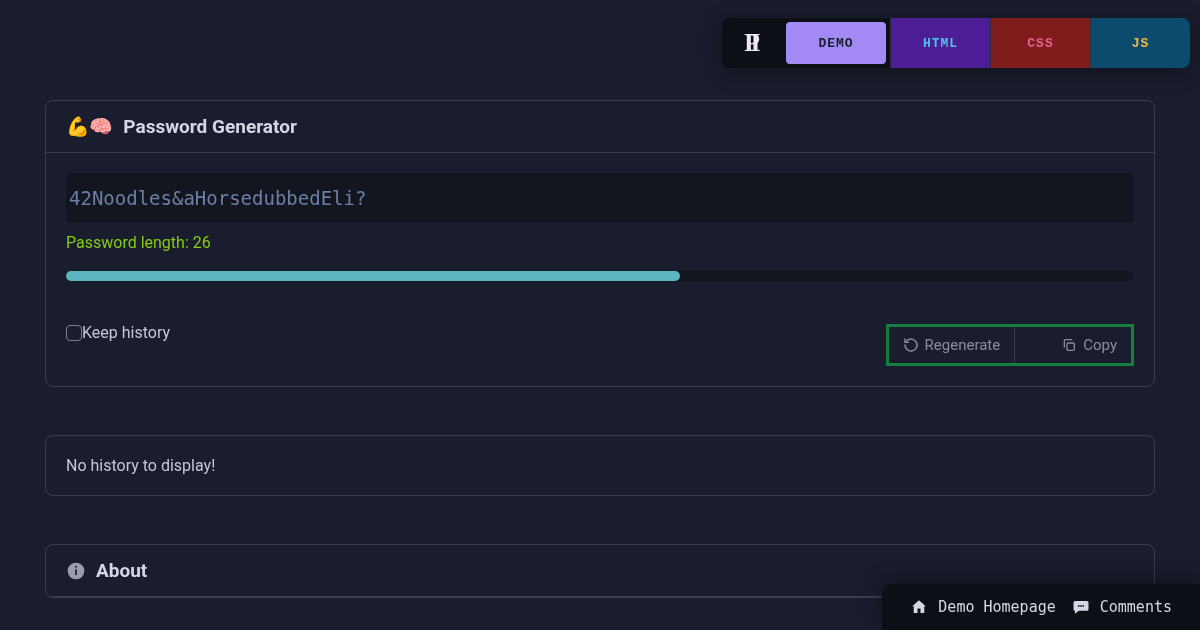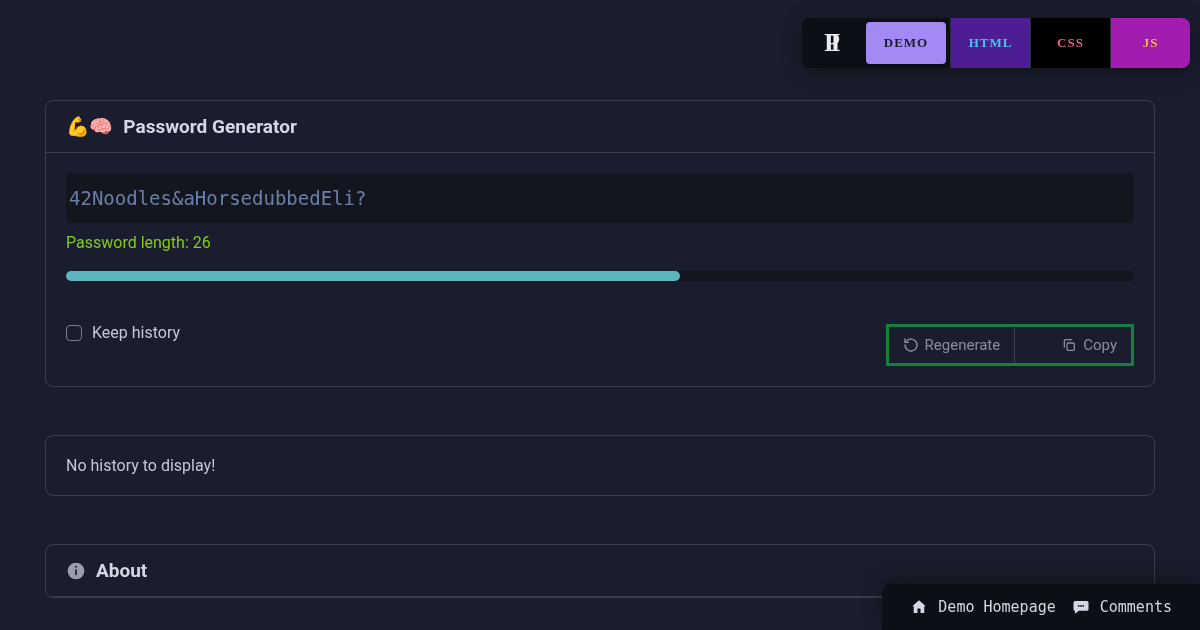--- a/index.html
+++ b/index.html
@@ -28,35 +28,35 @@
 }
 .logo-box {
   width: 60px;
   display: flex;
   align-items: center;
   justify-content: center;
   background: #0d0f17;
 }
 .logo-box svg { width: 28px; height: 28px; }
 .tab {
-  width: 80px;
+  width: 100px;
   display: flex;
   align-items: center;
   justify-content: center;
-  font-family: Liberation Serif, serif;
+  font-family: Liberation Mono, monospace;
   font-size: 13px;
   font-weight: 700;
   letter-spacing: 1px;
   cursor: pointer;
   border-left: 1px solid #2a2d3d;
 }
 .tab.active { background: #a389f4; color: #1a1d2d; border-radius: 4px; margin: 4px; border-left: none; }
 .tab.html { color: #4fc1e9; background: #4c1d95; }
-.tab.css { color: #ec5f93; background: #000000; }
-.tab.js { color: #f6bb42; background: #a21caf; }
+.tab.css { color: #ec5f93; background: #7f1d1d; }
+.tab.js { color: #f6bb42; background: #0c4a6e; }
 
 
 .content {
   padding: 100px 45px 0 45px;
 }
 .panel {
   border: 1px solid #3a3d4d;
   border-radius: 8px;
   margin-bottom: 48px;
   overflow: hidden;
@@ -110,21 +110,20 @@
   border-radius: 5px;
 }
 .pw-actions {
   display: flex;
   align-items: center;
   justify-content: space-between;
 }
 .checkbox-row {
   display: flex;
   align-items: center;
-  gap: 10px;
   font-size: 16px;
   color: #c5c8d4;
 }
 .checkbox {
   width: 16px;
   height: 16px;
   border: 1.5px solid #7a7d8d;
   border-radius: 4px;
 }
 .btn-group {

